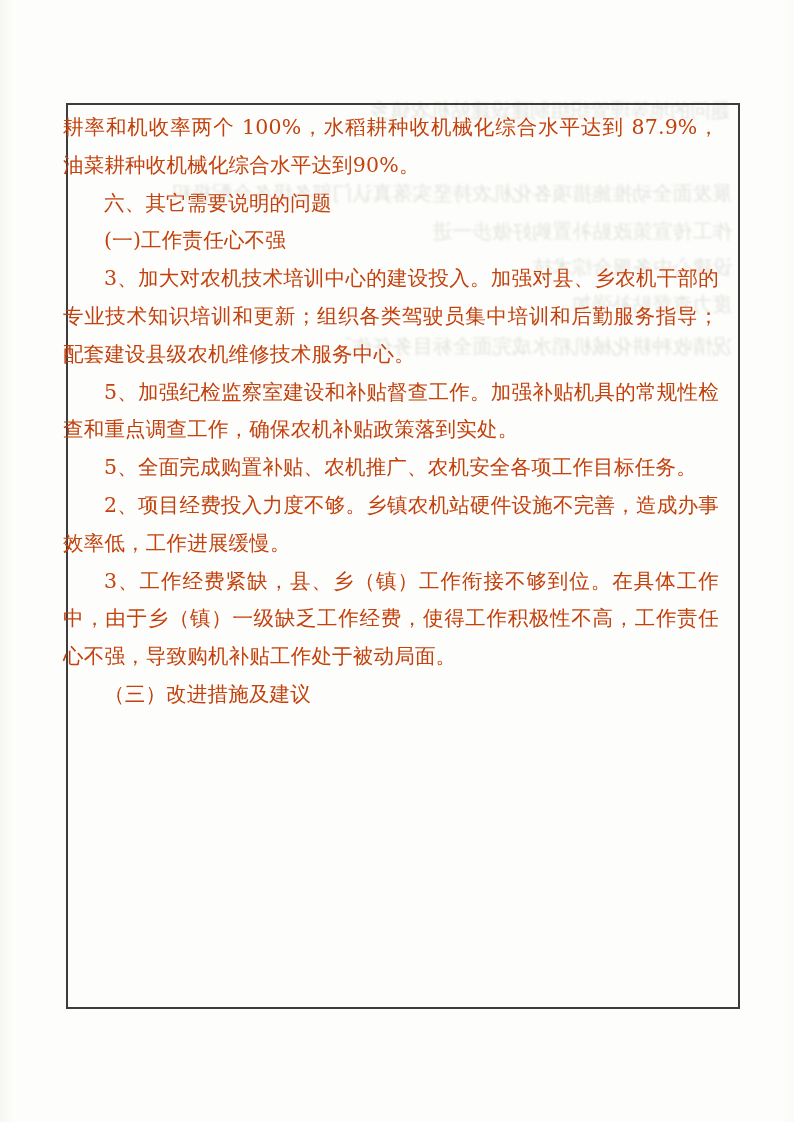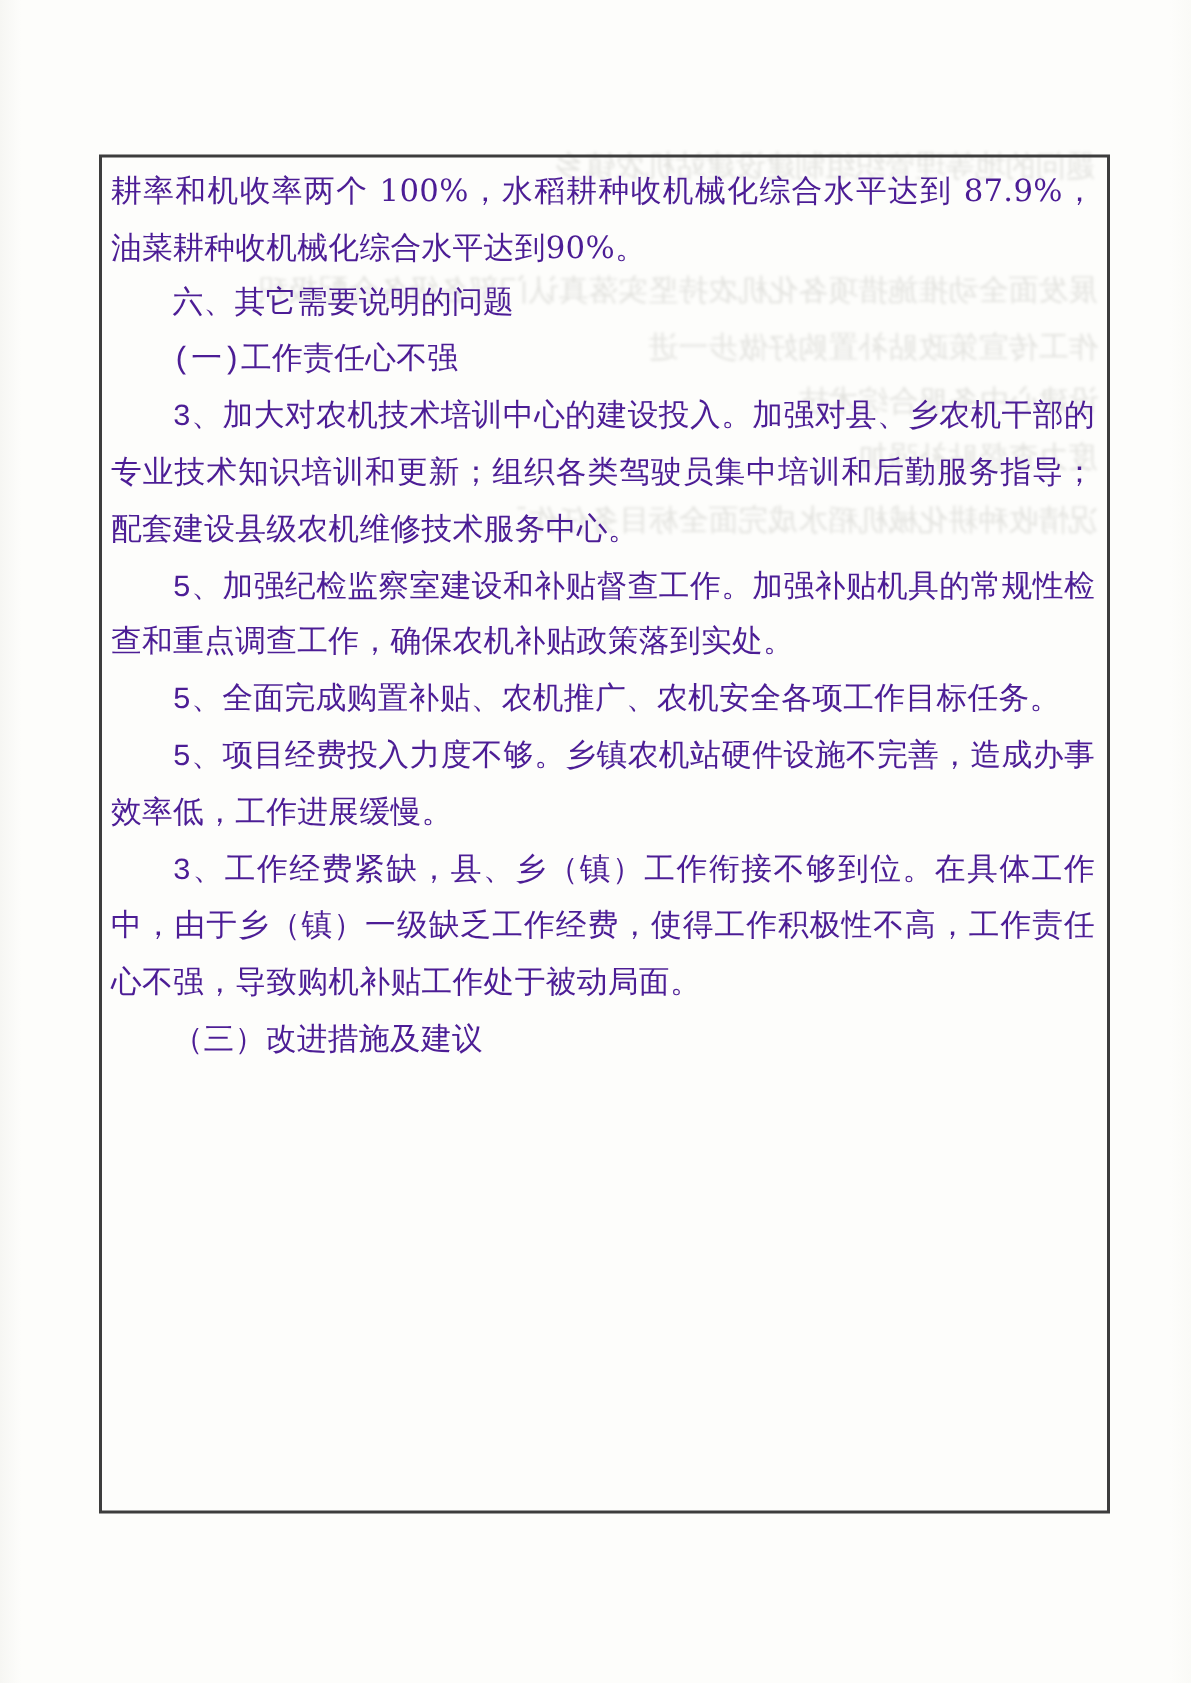--- a/index.html
+++ b/index.html
@@ -20,31 +20,31 @@
   
   .cell-box {
     position: absolute;
     left: 66px; top: 103px;
     width: 674px; height: 906px;
     border: 2px solid #3d3d3d;
     background: transparent;
   }
   .text-block {
     position: absolute;
-    left: 74px; top: 109px;
+    left: 63px; top: 109px;
     width: 656px;
-    color: #4c1d95;
+    color: #c2410c;
     font-size: 20.5px;
     line-height: 37.8px;
     text-align: justify;
     text-justify: inter-ideograph;
     letter-spacing: 0.2px;
   }
   p.para { margin: 0; }
-  p.indent { text-indent: 2em; font-family: Liberation Mono, monospace; }
+  p.indent { text-indent: 2em; }
   
   .bleed {
     position: absolute;
     color: #86867c;
     opacity: 0.22;
     filter: blur(1.1px);
     transform: scaleX(-1);
     font-size: 20px;
     line-height: 20px;
     white-space: nowrap;
@@ -72,16 +72,16 @@
 
 <div class="cell-box"></div>
 
 <div class="text-block">
   <p class="para">耕率和机收率两个 100%，水稻耕种收机械化综合水平达到 87.9%，油菜耕种收机械化综合水平达到90%。</p>
   <p class="para indent">六、其它需要说明的问题</p>
   <p class="para indent">(一)工作责任心不强</p>
   <p class="para indent">3、加大对农机技术培训中心的建设投入。加强对县、乡农机干部的专业技术知识培训和更新；组织各类驾驶员集中培训和后勤服务指导；配套建设县级农机维修技术服务中心。</p>
   <p class="para indent">5、加强纪检监察室建设和补贴督查工作。加强补贴机具的常规性检查和重点调查工作，确保农机补贴政策落到实处。</p>
   <p class="para indent">5、全面完成购置补贴、农机推广、农机安全各项工作目标任务。</p>
-  <p class="para indent">5、项目经费投入力度不够。乡镇农机站硬件设施不完善，造成办事效率低，工作进展缓慢。</p>
+  <p class="para indent">2、项目经费投入力度不够。乡镇农机站硬件设施不完善，造成办事效率低，工作进展缓慢。</p>
   <p class="para indent">3、工作经费紧缺，县、乡（镇）工作衔接不够到位。在具体工作中，由于乡（镇）一级缺乏工作经费，使得工作积极性不高，工作责任心不强，导致购机补贴工作处于被动局面。</p>
   <p class="para indent">（三）改进措施及建议</p>
 </div>
 
 </body></html>

